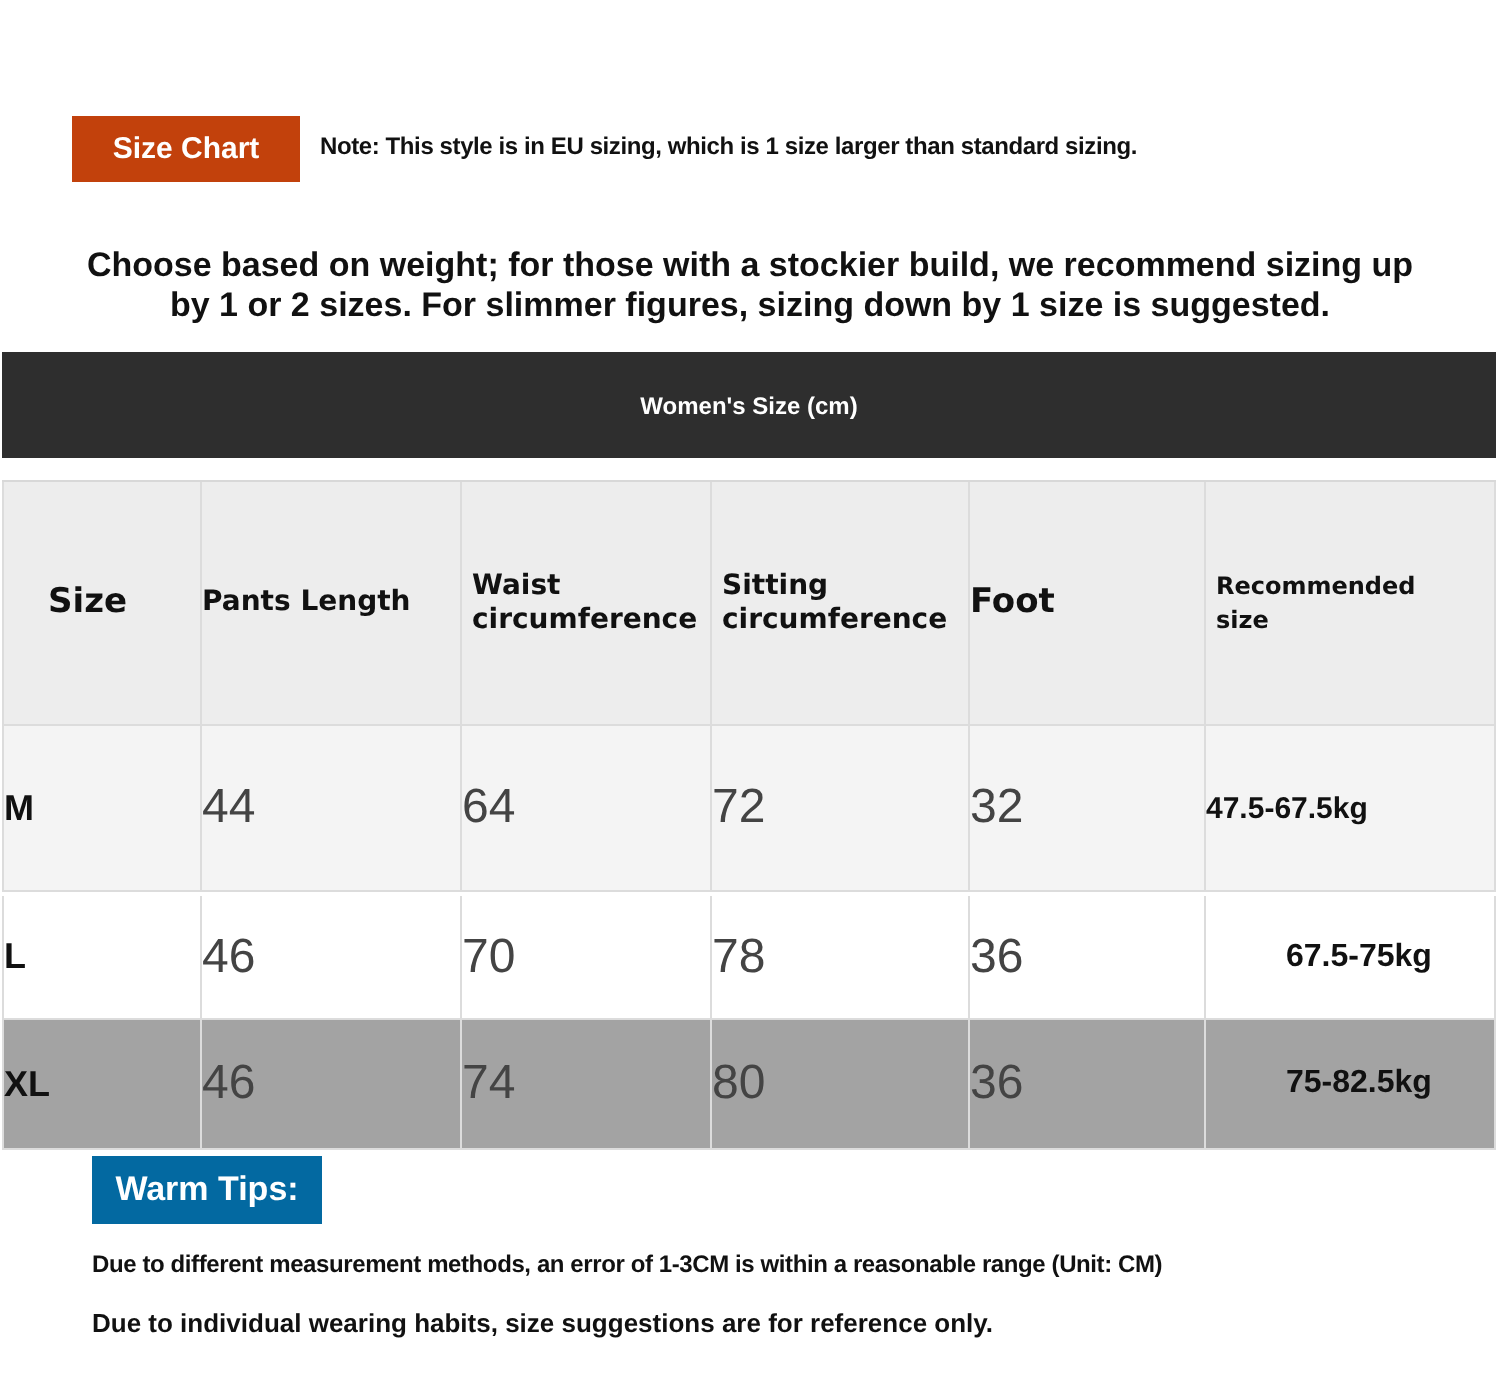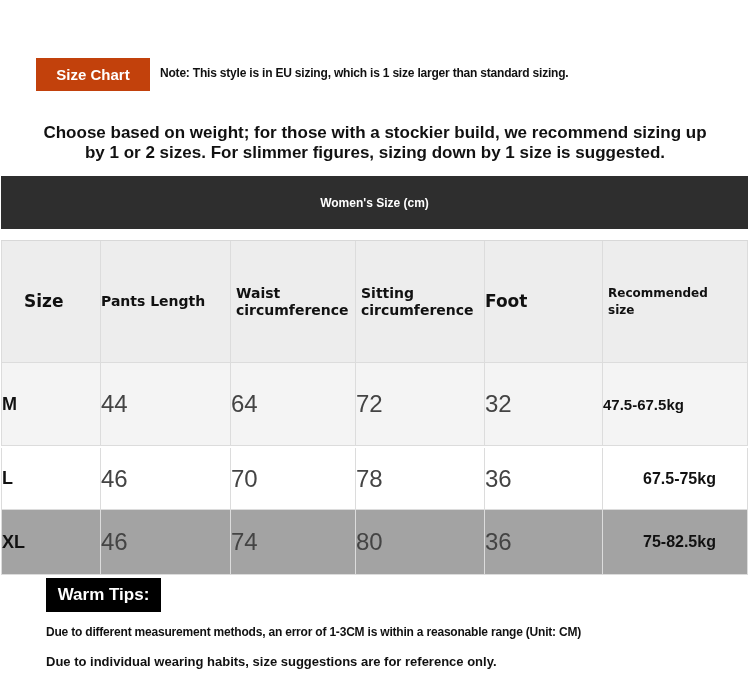--- a/index.html
+++ b/index.html
@@ -52,21 +52,21 @@
     .hdr.c5 { font-size: 12px; }
 
     .size-label { font-weight: bold; font-size: 18px; font-family: "Liberation Sans", sans-serif; color: #111; }
     .num { font-family: "Liberation Sans", sans-serif; font-size: 24px; color: #444; }
     .weight { font-family: "Liberation Sans", sans-serif; font-weight: bold; color: #111; }
     .row.m .weight { font-size: 15px; }
     .row.l .weight, .row.xl .weight { font-size: 16px; margin-left: 40px; }
 
     .tips-tag {
       position: absolute; left: 46px; top: 578px; width: 115px; height: 34px;
-      background: #000000; color: #fff; display: flex; align-items: center; justify-content: center;
+      background: #0369a1; color: #fff; display: flex; align-items: center; justify-content: center;
       font-family: "Liberation Sans", sans-serif; font-weight: bold; font-size: 17px;
     }
     .tip {
       position: absolute; left: 46px; font-family: "Liberation Sans", sans-serif; font-weight: bold; color: #111;
     }
     .tip.t1 { top: 625px; font-size: 12px; letter-spacing: -0.2px; }
     .tip.t2 { top: 654px; font-size: 13px; }
   </style>
 </head>
 <body>

